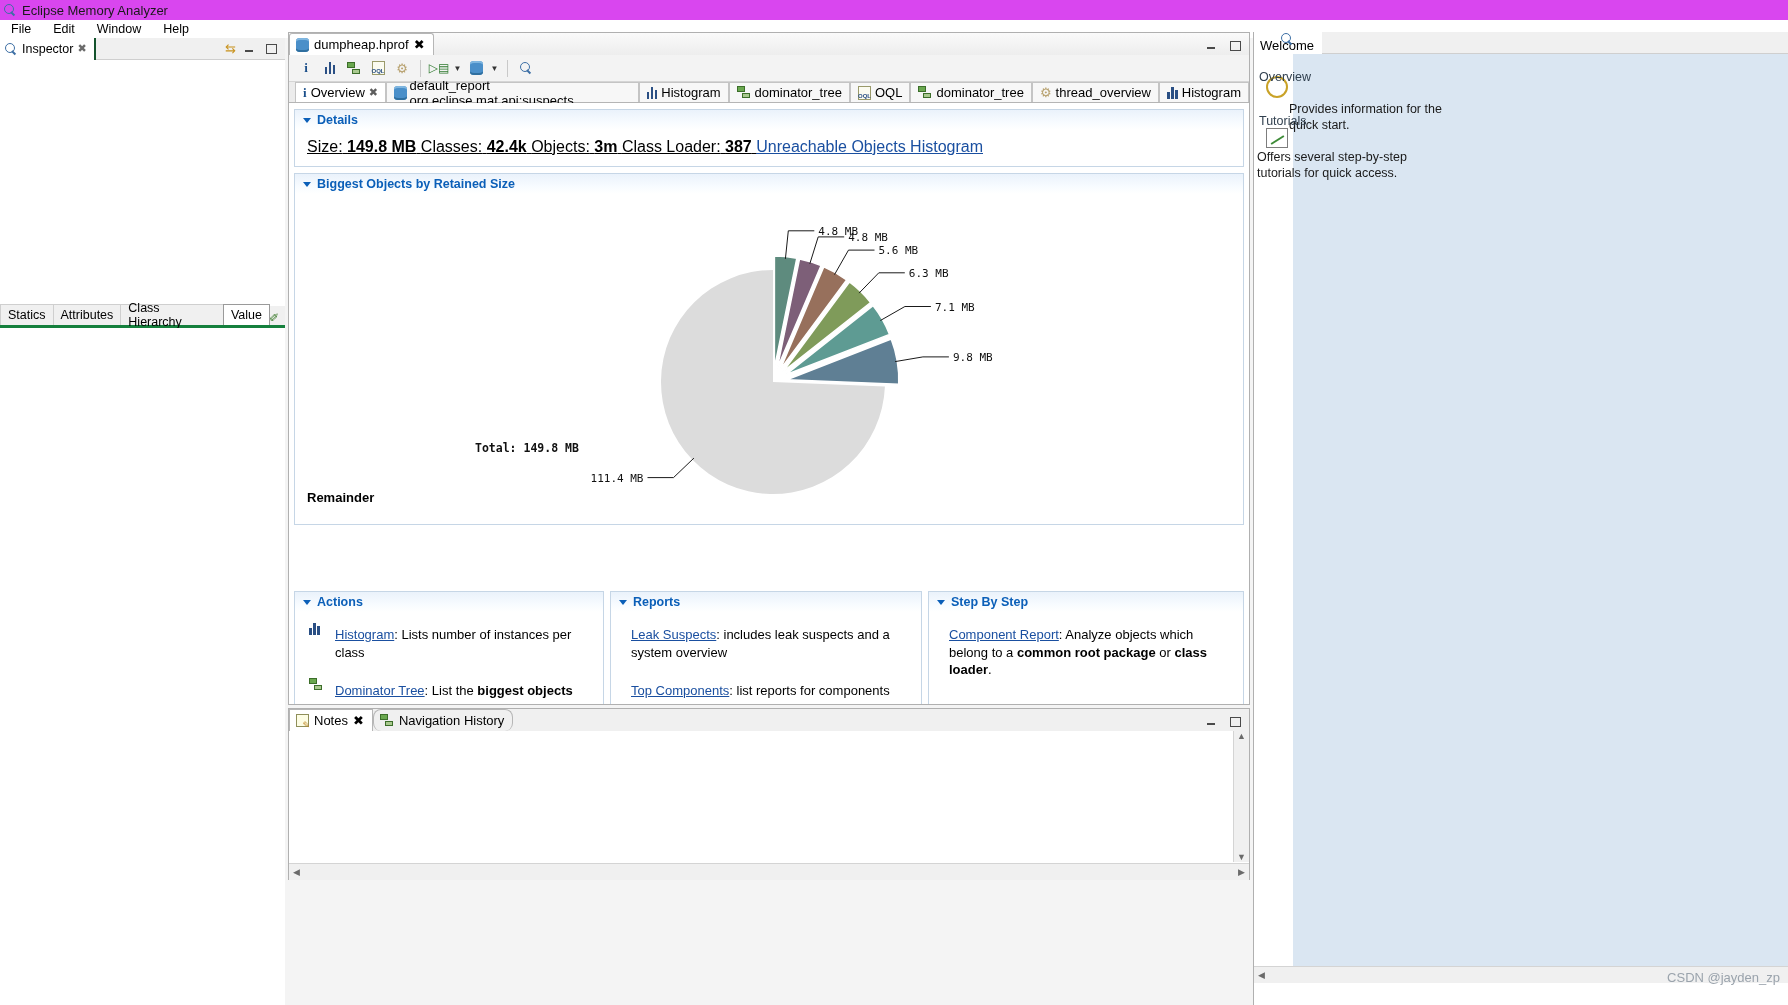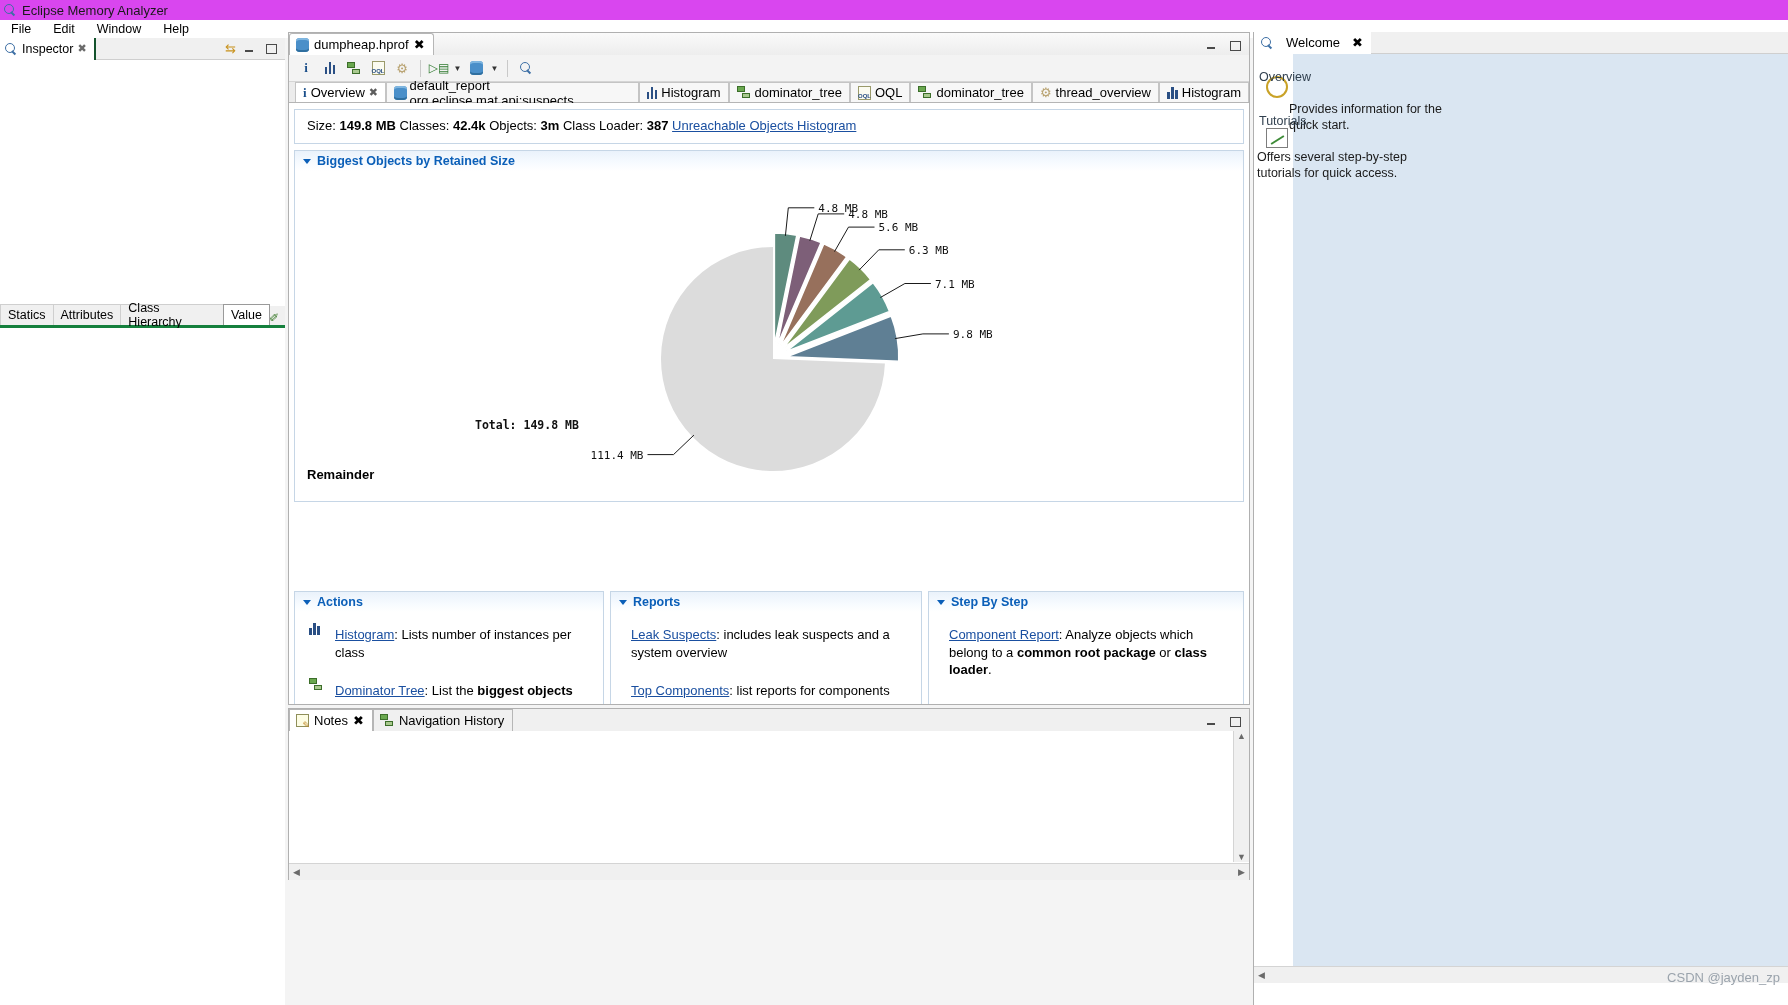--- a/index.html
+++ b/index.html
@@ -165,21 +165,21 @@
   .section {
     border: 1px solid #c6d6e6; margin: 6px 5px 0 5px; background: #ffffff;
   }
   .section-head {
     height: 20px; display: flex; align-items: center; gap: 6px; padding-left: 8px;
     background: linear-gradient(to bottom,#eaf2fb 0%, #f7fbff 60%, #ffffff 100%);
     color: #0b5fb8; font-weight: bold; font-size: 12.5px;
   }
   .tri { width: 0; height: 0; border-left: 4.5px solid transparent; border-right: 4.5px solid transparent;
          border-top: 5px solid #0b5fb8; }
-  .details-line { padding: 8px 0 10px 12px; font-size: 13px; }
+  .details-line { padding: 8px 0 10px 12px; font-size: 16px; text-decoration: underline; }
   .details-line b { font-weight: bold; }
   a.lnk { color: #1a4fa0; text-decoration: underline; cursor: pointer; }
 
   .chart-box { position: relative; height: 330px; }
   .remainder-lbl { position: absolute; left: 12px; top: 296px; font-weight: bold; font-size: 13px; }
 
   
   .trio { position: absolute; left: 5px; top: 488px; width: 950px; display: flex; gap: 6px; }
   .trio .section { margin: 0; flex: 1; height: 170px; }
   .trio .section.w1 { flex: 0 0 310px; }
@@ -193,21 +193,21 @@
   
   .notes {
     position: absolute; left: 288px; top: 708px; width: 962px; height: 172px;
     background: #ffffff; border: 1px solid #b0b0b0;
   }
   .notes-tabrow { height: 22px; background: #f0f0f0; display: flex; align-items: flex-end; }
   .notes-tab {
     height: 22px; display: flex; align-items: center; gap: 5px; padding: 0 8px 0 6px;
     font-size: 13px; background: #ffffff; border: 1px solid #b6b6b6; border-bottom: none;
   }
-  .notes-tab.inactive { background: #f0f0f0; }
+  .notes-tab.inactive { background: #f0f0f0; border-radius: 8px; }
   .note-ico { width: 13px; height: 13px; background: #fdfde4; border: 1px solid #8f8f5a; position: relative; }
   .note-ico::after { content:"✎"; position:absolute; right:-2px; bottom:-4px; font-size:9px; color:#c08a2a; }
   .notes-body { position: relative; height: 149px; background: #ffffff; }
   .vscroll {
     position: absolute; right: 0; top: 0; width: 16px; height: 131px; background: #f0f0f0;
     border-left: 1px solid #d4d4d4; display: flex; flex-direction: column; align-items: center;
   }
   .hscroll {
     position: absolute; left: 0; bottom: 0; width: 100%; height: 17px; background: #f0f0f0;
     border-top: 1px solid #d4d4d4; display: flex; align-items: center; justify-content: space-between;
@@ -217,22 +217,22 @@
   
   .right-panel {
     position: absolute; left: 1253px; top: 32px; width: 535px; height: 973px;
     background: #ffffff; border-left: 1px solid #b0b0b0;
   }
   .welcome-tabrow {
     height: 22px; background: #f0f0f0; display: flex; align-items: center;
     border-bottom: 1px solid #cfcfcf;
   }
   .welcome-tab {
-    height: 22px; display: flex; align-items: center; gap: 12px; padding: 0 8px 0 6px;
-    background: #ffffff; font-size: 13px;
+    height: 22px; display: flex; align-items: center; gap: 6px; padding: 0 8px 0 6px;
+    background: #ffffff; font-size: 13px; flex-direction: column;
   }
   .welcome-body { position: relative; height: 929px; background: #dbe7f3; overflow: hidden; }
   .welcome-white { position:absolute; left:0; top:0; width: 535px; height: 929px; background: #ffffff; }
   .welcome-tint { position:absolute; left: 39px; top: 0; width: 496px; height: 929px; background: #dae6f2; }
   .wi-block { position: absolute; font-size: 12.5px; color: #1a1a1a; line-height: 1.25; }
   .wi-title { font-weight: normal; color: #31404f; }
   .wi-circle { position:absolute; width: 22px; height: 22px; border: 2.5px solid #c9a227; border-radius: 50%; }
   .wi-square { position:absolute; width: 22px; height: 20px; background: #ffffff; border: 1px solid #7d7d7d; }
   .wi-square::after {
     content:""; position:absolute; left: 3px; top: 10px; width: 15px; height: 2px;
@@ -390,20 +390,24 @@
             <i></i>
             <i></i>
           </span>
         <span>Histogram</span>
       </div>
     </div>
 
     <div class="ov-content">
 
       <div class="section">
+        <div class="section-head">
+          <span class="tri"></span>
+          <span>Details</span>
+        </div>
         <div class="details-line">
           <span>Size:</span>
           <b>149.8 MB</b>
           <span>Classes:</span>
           <b>42.4k</b>
           <span>Objects:</span>
           <b>3m</b>
           <span>Class Loader:</span>
           <b>387</b>
           <a class="lnk">Unreachable Objects Histogram</a>

